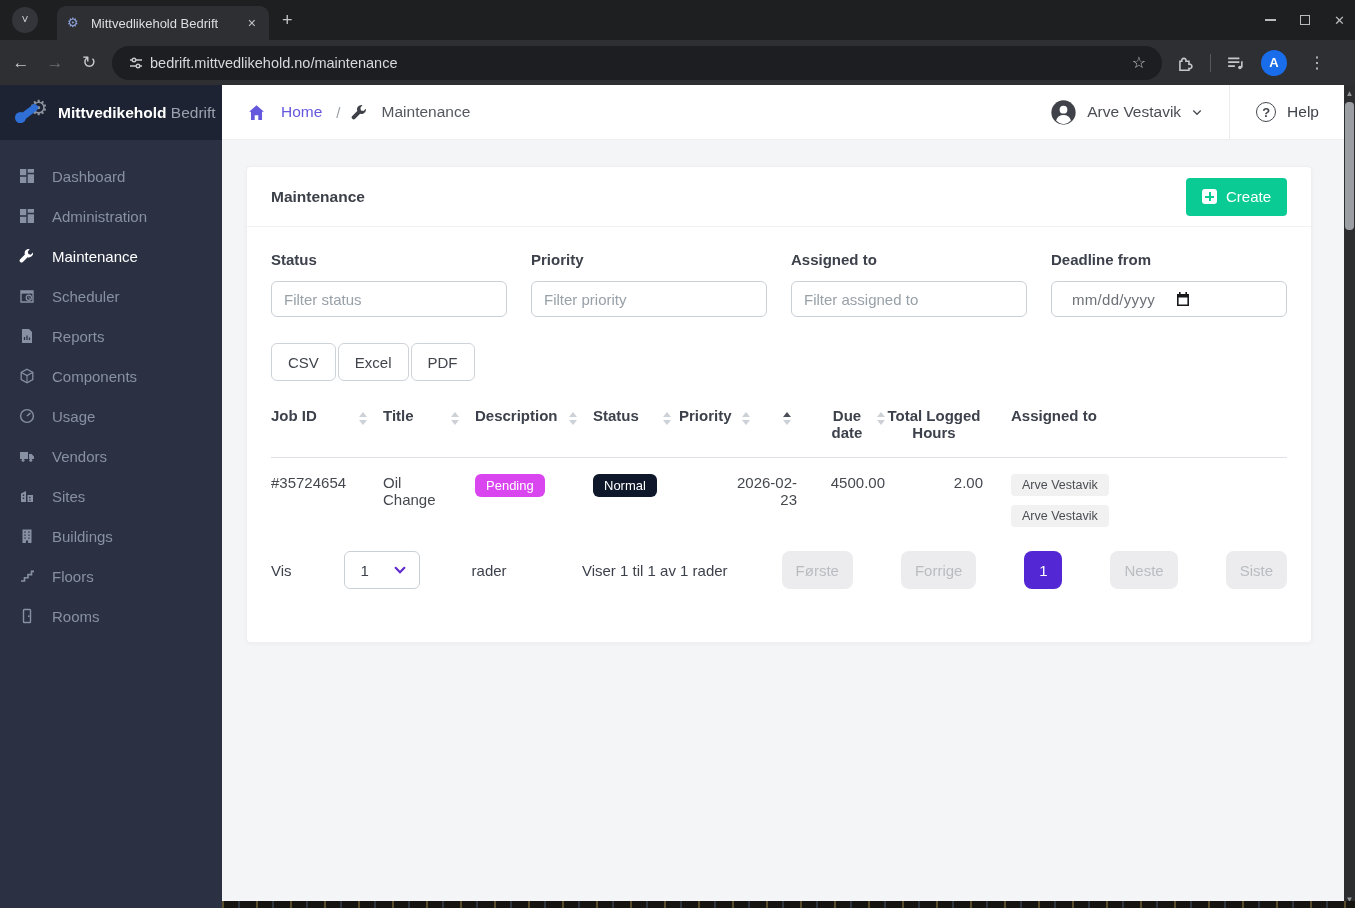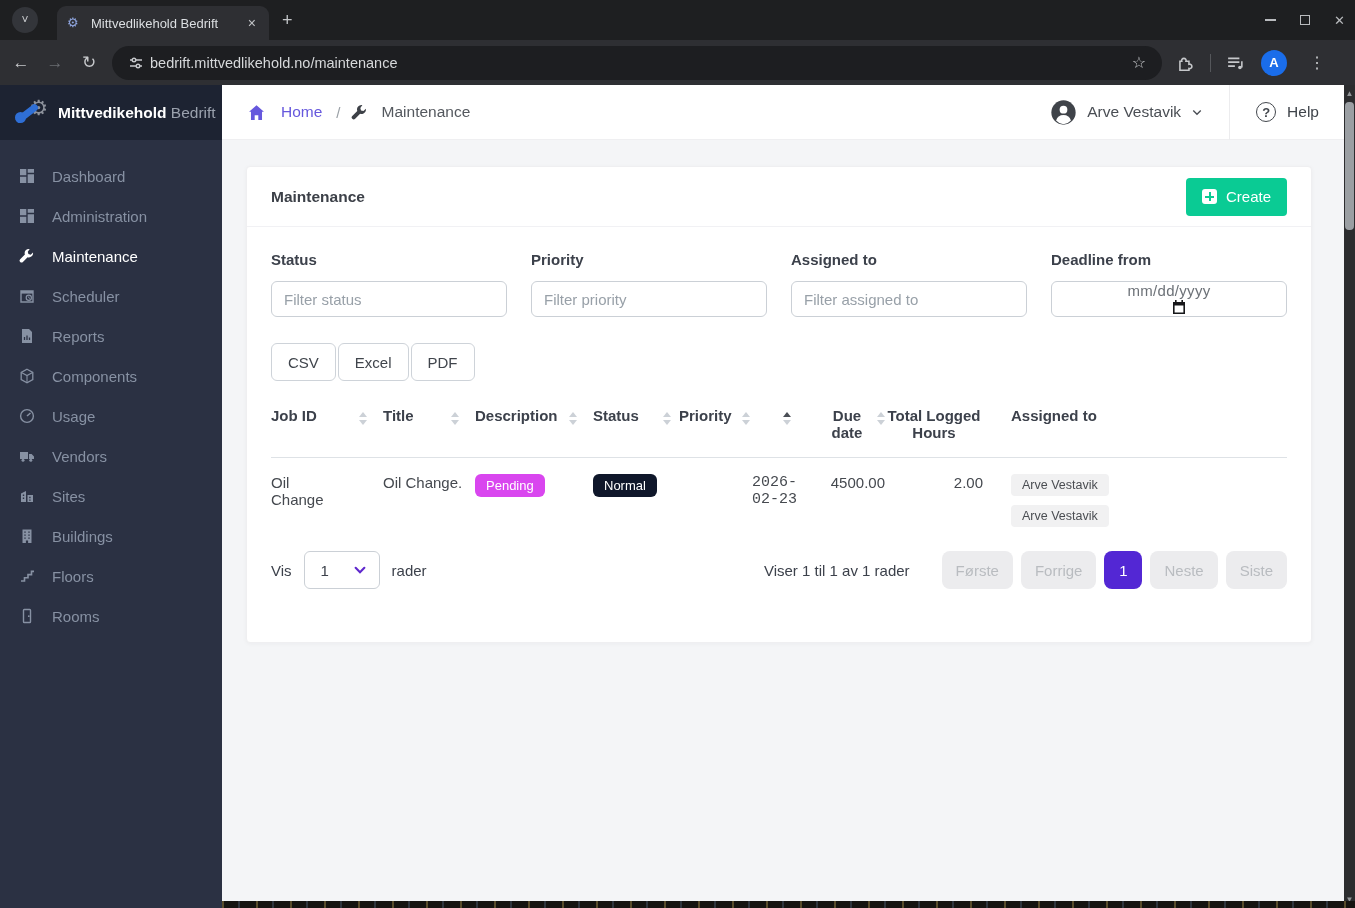--- a/index.html
+++ b/index.html
@@ -90,21 +90,21 @@
   .plus-sq::after { left:3.5px; top:6.5px; width:9px; height:2px; }
 
   .card-body { padding:24px; }
   .filters { display:flex; gap:24px; }
   .fgroup { width:236px; }
   .flabel { font-size:15px; font-weight:700; color:#3c414b; margin-bottom:13px; }
   .finput { width:100%; height:36px; border:1px solid #cbd0d6; border-radius:6px; padding:1px 12px;
     font-size:15px; color:#3c414b; font-family:inherit; outline:none; }
   .finput::placeholder { color:#98a0a8; }
   .date-input { width:100%; height:36px; border:1px solid #cbd0d6; border-radius:6px;
-    display:flex; align-items:center; padding:0 20px; cursor:text;flex-direction:column; }
+    display:flex; align-items:center; padding:0 20px; cursor:text; }
   .date-ph { font-size:15px; color:#6d7278; letter-spacing:.3px; }
   .cal-ico { margin-left:20px; display:flex; color:#17181a; }
 
   .tools-row { margin-top:26px; display:flex; align-items:center; }
   .btn-export { height:38px; border:1px solid #ced3d9; background:#fff; border-radius:6px;
     font-size:15px; color:#40454c; padding:0 16px; margin-right:2px; cursor:pointer; font-family:inherit; }
   .search-wrap { margin-left:auto; display:flex; align-items:center; gap:12px; }
   .search-label { font-size:15px; color:#3c414b; }
   .search-input { width:206px; height:38px; border:1px solid #cbd0d6; border-radius:6px;
     padding:0 10px; font-size:15px; font-family:inherit; outline:none; }
@@ -121,36 +121,36 @@
     border-top:5px solid #ccd1d7; }
   .tri-up.on { border-bottom-color:#4b4f56; }
   .ml-auto { margin-left:auto; margin-right:16px; }
   .th-num { justify-content:flex-end; }
   .th-num .hspan { text-align:center; }
   .w44 { width:46px; } .w50 { width:50px; } .w104 { width:104px; }
   .pl28 { padding-left:28px !important; }
 
   .tbody .td { font-size:15px; color:#45494f; padding:16px 0 8px 0; display:flex; align-items:flex-start; }
   .td-num { justify-content:flex-end; text-align:right; }
-  .dspan { width:66px; text-align:right;font-family:Liberation Mono, monospace; }
+  .dspan { width:66px; text-align:right; }
   .tspan { width:62px; }
   .badge { display:inline-block; font-size:13px; color:#fff; padding:4px 11px; border-radius:6px; }
   .badge.pending { background:#d946ef; }
   .badge.normal { background:#0f172a; }
   .chips { flex-direction:column; gap:9px; align-items:flex-start; }
   .chip { background:#f1f1f2; border-radius:4px; font-size:12.5px; color:#4a4d52; padding:4px 11px;
     white-space:nowrap; }
 
-  .tfooter { margin-top:16px; display:flex; align-items:center; }
+  .tfooter { margin-top:16px; display:flex; align-items:center;gap:40px; }
   .ps-label { font-size:15px; color:#3c414b; }
   .ps-select { width:76px; height:38px; border:1px solid #cbd0d6; border-radius:6px; margin:0 12px;
     display:flex; align-items:center; padding:0 12px 0 16px; cursor:pointer; background:#fff; }
   .ps-value { font-size:15px; color:#3c414b; flex:1; }
   .ps-caret { display:flex; color:#5f27cd; }
-  .pg-info { margin-left:auto; font-size:15px; color:#3c414b; margin-right:24px; }
+  .pg-info { margin-left:auto; font-size:15px; color:#3c414b; margin-right:6px; }
   .pg-btn { height:38px; border:none; border-radius:8px; background:#ececee; color:#b9bcc0;
     font-size:15px; padding:0 14px; margin-left:8px; font-family:inherit; cursor:default; }
   .pg-btn.current { background:#5327d4; color:#fff; width:38px; padding:0; cursor:pointer; }
 
   
   .scrollbar { position:absolute; top:85px; right:0; width:11px; height:823px; background:#2c2d2f; }
   .sb-arrow { position:absolute; left:0; width:11px; text-align:center; color:#939699; font-size:8px; }
   .sb-up { top:4px; } .sb-down { bottom:4px; }
   .sb-thumb { position:absolute; left:1px; top:17px; width:9px; height:128px; background:#9b9fa3; border-radius:4px; }
   .bottom-strip { position:absolute; left:222px; bottom:0; width:1133px; height:7px; background:#161411;
@@ -442,24 +442,24 @@
           </div>
           <div class="th th-num">
             <span class="hspan w104">Total Logged Hours</span>
           </div>
           <div class="th pl28">
             <span class="hspan">Assigned to</span>
           </div>
         </div>
 
         <div class="trow tbody">
+          <div class="td">#35724654</div>
           <div class="td">
               <span class="tspan">Oil Change</span>
             </div>
-          <div class="td">Oil Change.</div>
           <div class="td">
               <span class="badge pending">Pending</span>
             </div>
           <div class="td">
               <span class="badge normal">Normal</span>
             </div>
           <div class="td td-num">
               <span class="dspan">2026-02-23</span>
             </div>
           <div class="td td-num">4500.00</div>

